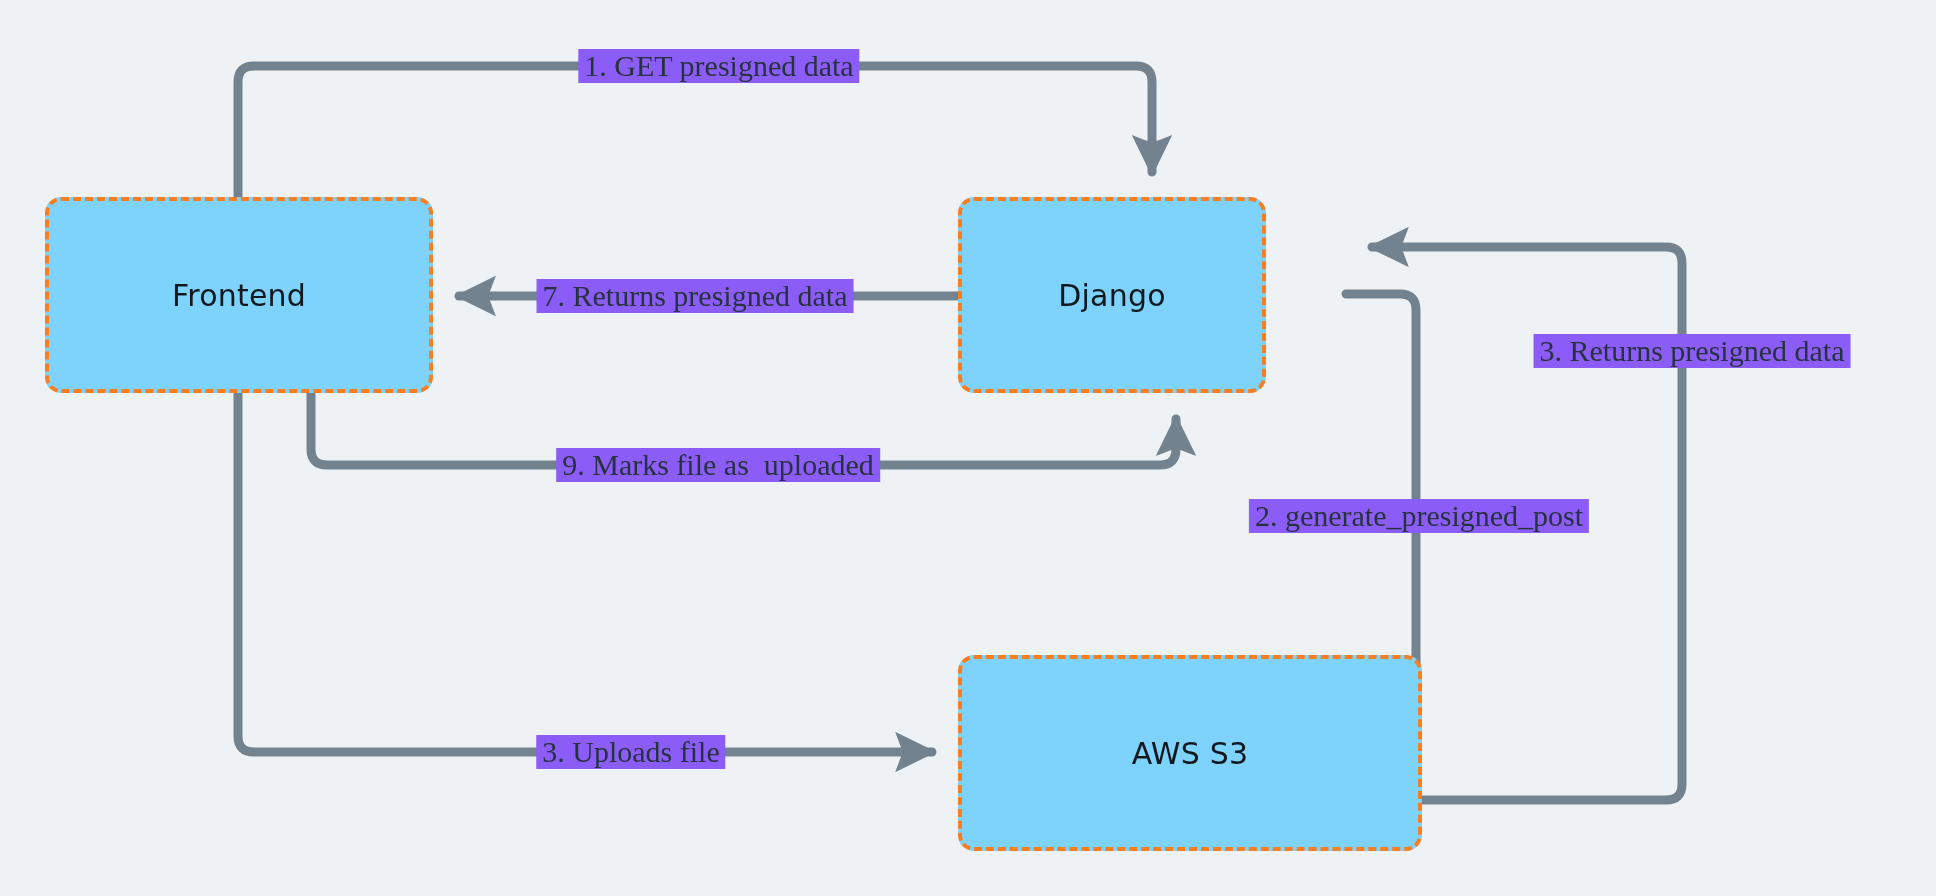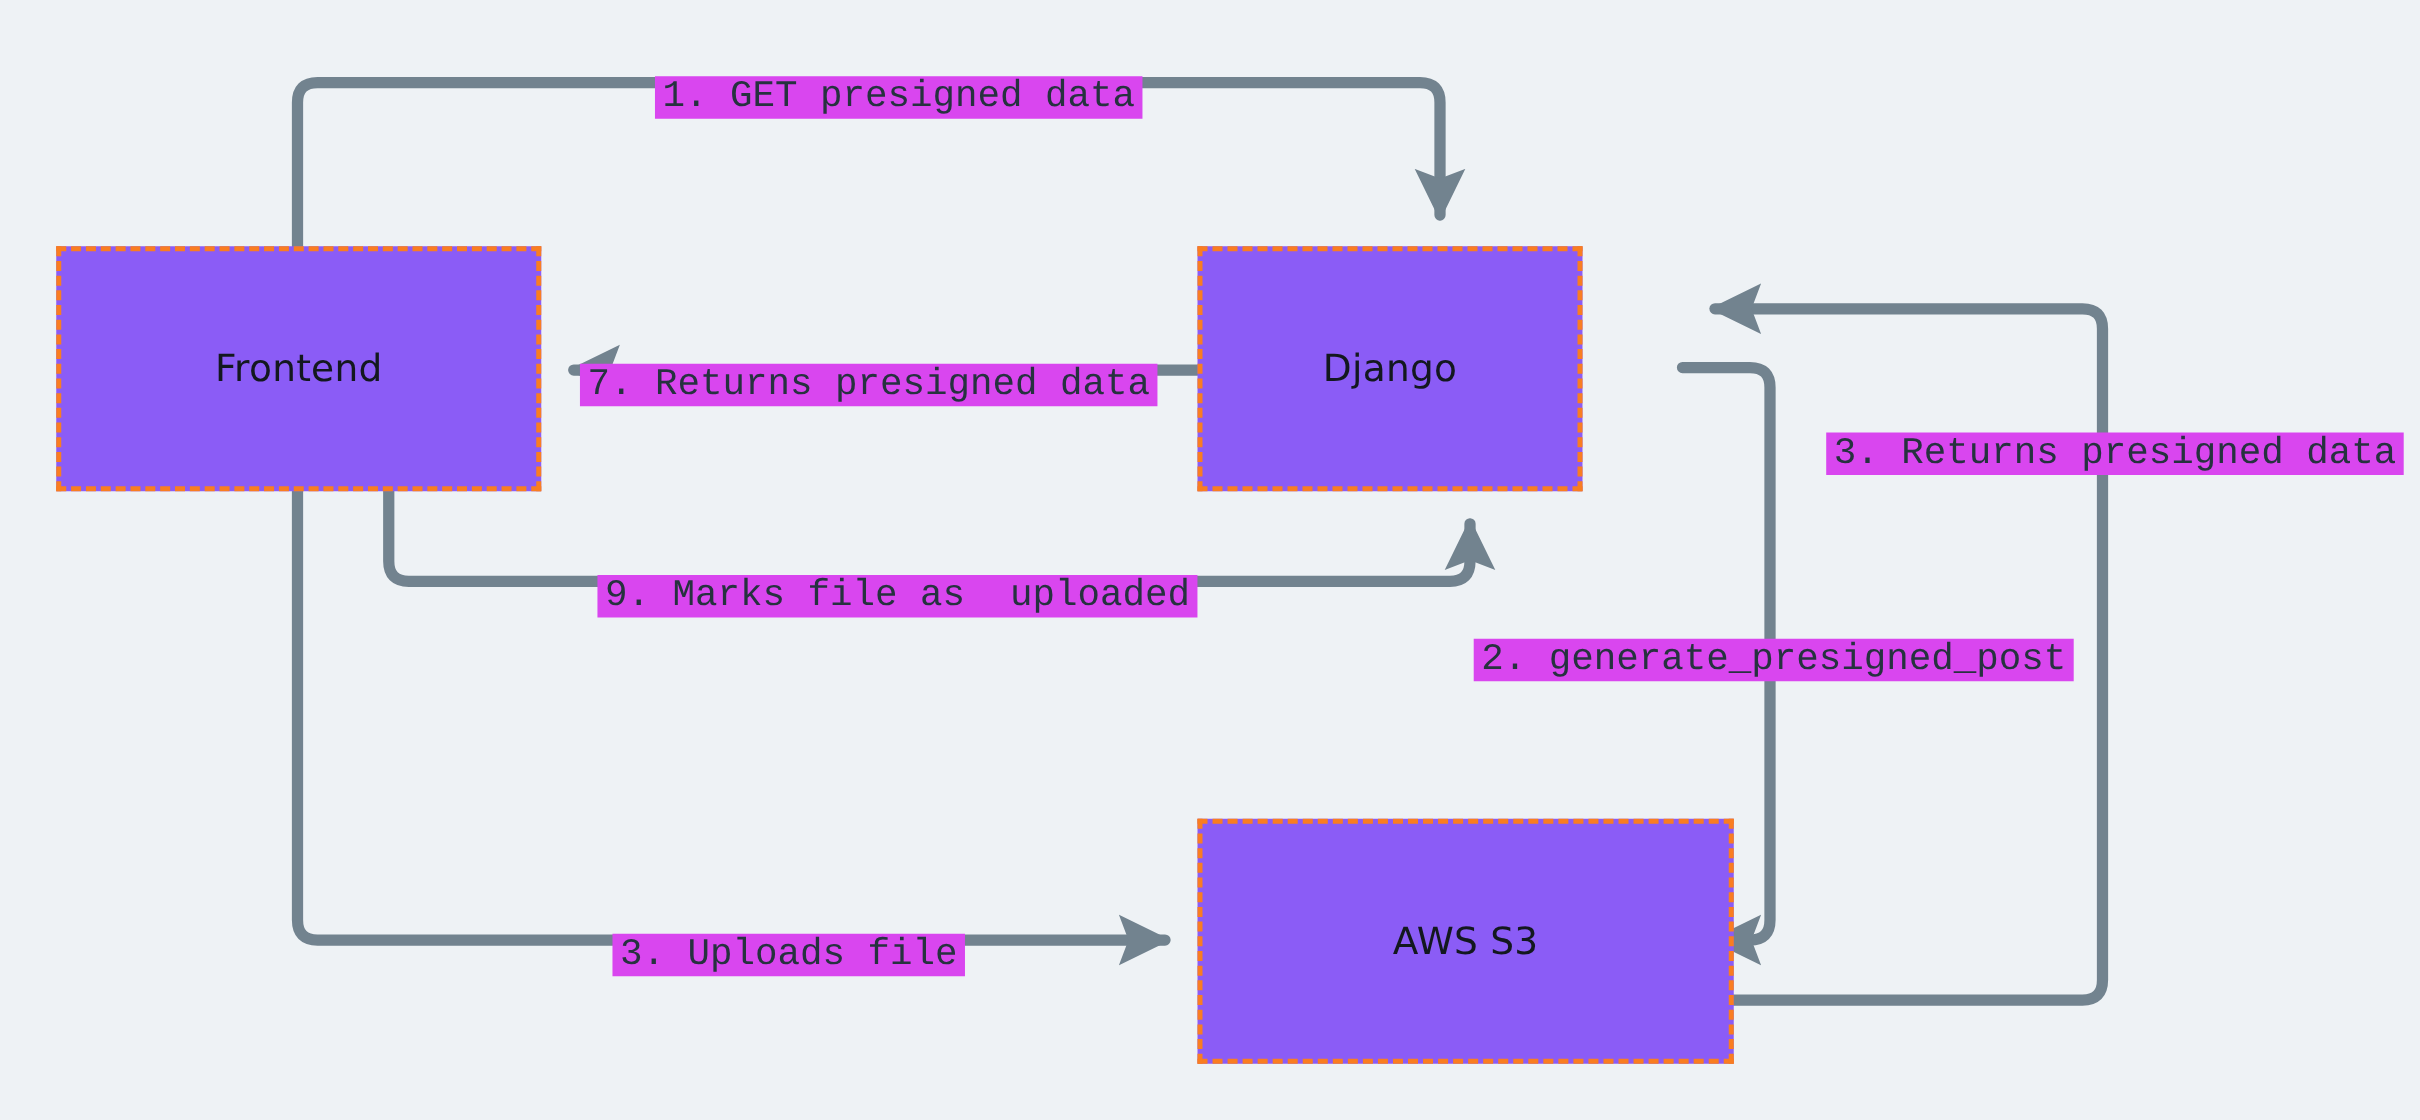--- a/index.html
+++ b/index.html
@@ -23,45 +23,44 @@
     position: absolute;
     left: 0;
     top: 0;
     width: 1936px;
     height: 896px;
     display: block;
   }
   .node-box {
     position: absolute;
     box-sizing: border-box;
-    background: #8b5cf6;
+    background: #7dd3fc;
     border: 4px dashed #f97d21;
-    border-radius: 0;
+    border-radius: 16px;
     display: flex;
     align-items: center;
     justify-content: center;
   }
   .node-label {
     font-family: "DejaVu Sans", sans-serif;
     font-size: 30px;
     color: #13181f;
     letter-spacing: 0.2px;
     white-space: nowrap;
   }
   .edge-label {
     position: absolute;
-    font-family: Liberation Mono, monospace;
+    font-family: Liberation Serif, serif;
     font-size: 30px;
     color: #26323f;
     white-space: pre;
-    background: #d946ef;
+    background: #8b5cf6;
     line-height: 34px;
     padding: 0 6px;
     transform: translate(-50%, -50%);
-    margin-top: 12px;
   }
 </style>
 </head>
 <body>
 
 <div id="diagram-root">
 
   <svg id="flow-svg" viewBox="0 0 1936 896" xmlns="http://www.w3.org/2000/svg">
     <defs>
       <marker id="arrowhead" markerWidth="5.2" markerHeight="5.2" refX="4.1" refY="2.6" orient="auto" markerUnits="strokeWidth">
@@ -83,21 +82,21 @@
   </svg>
 
   <div class="node-box" style="left:45px; top:197px; width:388px; height:196px;">
     <span class="node-label">Frontend</span>
   </div>
 
   <div class="node-box" style="left:958px; top:197px; width:308px; height:196px;">
     <span class="node-label">Django</span>
   </div>
 
-  <div class="node-box" style="left:958px; top:655px; width:429px; height:196px;">
+  <div class="node-box" style="left:958px; top:655px; width:464px; height:196px;">
     <span class="node-label">AWS S3</span>
   </div>
 
   <div class="edge-label" style="left:719px; top:66px;">1. GET presigned data</div>
 
   <div class="edge-label" style="left:1419px; top:516px;">2. generate_presigned_post</div>
 
   <div class="edge-label" style="left:1692px; top:351px;">3. Returns presigned data</div>
 
   <div class="edge-label" style="left:695px; top:296px;">7. Returns presigned data</div>

